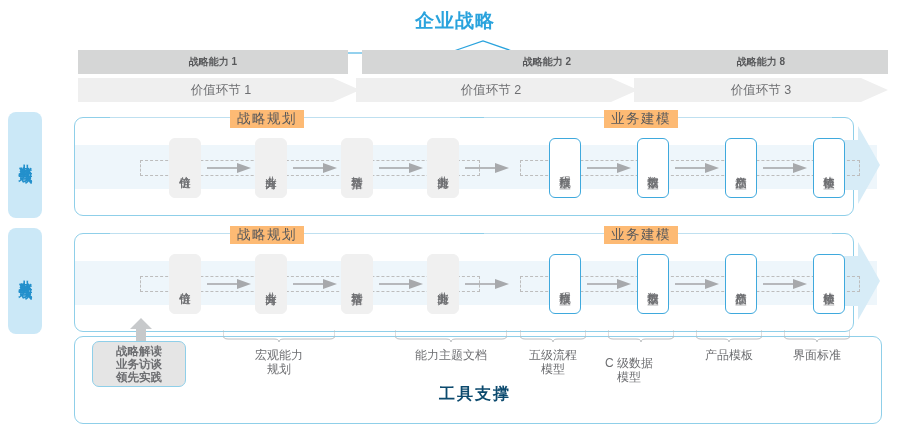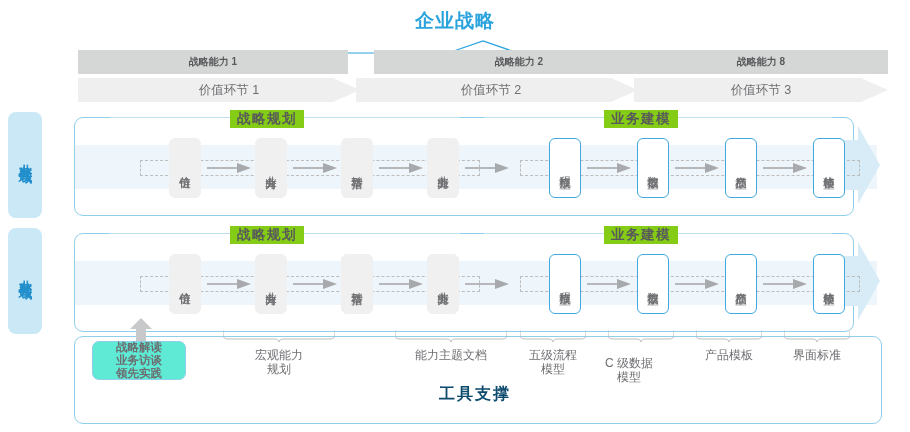--- a/index.html
+++ b/index.html
@@ -64,22 +64,22 @@
     box-sizing:border-box;
   }
   .row-band{
     position:absolute;left:23px;top:33px;width:802px;height:44px;
     background:#eef6fb;
   }
   .row-arrowhead{position:absolute;left:790px;top:14px;width:38px;height:78px;}
 
   .sect-title{
     position:absolute;top:-2px;
-    font-size:13.5px;font-weight:bold;color:#58595b;letter-spacing:1.5px;
-    background:#84cc16;padding:0 7px;white-space:nowrap;z-index:4;
+    font-size:13.5px;font-weight:normal;color:#58595b;letter-spacing:1.5px;
+    background:#fdba74;padding:0 7px;white-space:nowrap;z-index:4;
   }
   .sect-rule{position:absolute;top:5px;height:1px;background:#bfe0f0;z-index:3;}
 
   
   .track{
     position:absolute;top:48px;height:16px;
     border:1px dashed #bdbdbd;box-sizing:border-box;z-index:2;
   }
 
   
@@ -108,22 +108,22 @@
   }
   .tool-title{
     position:absolute;left:0;top:384px;width:910px;
     text-align:center;font-size:16px;font-weight:bold;color:#0c4a6e;letter-spacing:2px;margin-left:20px;
   }
   .tool-label{
     position:absolute;text-align:center;font-size:12px;color:#6d6e71;
     line-height:14px;white-space:nowrap;
   }
   .tool-note{
-    position:absolute;left:92px;top:341px;width:94px;height:39px;
-    border:1px solid #8fcfe9;border-radius:7px;background:#5eead4;
+    position:absolute;left:92px;top:341px;width:94px;height:46px;
+    border:1px solid #8fcfe9;border-radius:7px;background:#e5e5e5;
     display:flex;align-items:center;justify-content:center;
     font-size:11.5px;font-weight:bold;color:#6d6e71;line-height:13px;
     text-align:center;box-sizing:border-box;z-index:8;
   }
   .brace{position:absolute;top:330px;height:12px;z-index:3;}
 </style>
 </head>
 <body>
 
 <div class="stage">
@@ -131,31 +131,31 @@
   <div class="vision-row">
     <div class="vision-title">企业战略</div>
   </div>
 
   <svg class="caret-line" viewBox="0 0 810 14" preserveAspectRatio="none">
     <path d="M0 13 L370 13 L405 1 L440 13 L810 13" fill="none" stroke="#2aa3dd" stroke-width="1.2"></path>
   </svg>
 
   <div class="cap-band">
     <div class="cap-cell" style="left:0px;width:270px;">战略能力 1</div>
-    <div class="cap-cell" style="left:296px;width:290px;">战略能力 2</div>
+    <div class="cap-cell" style="left:284px;width:290px;padding-left:40px;">战略能力 2</div>
     <div class="cap-cell" style="left:556px;width:254px;">战略能力 8</div>
   </div>
 
   <div class="val-band">
     <svg class="val-bg" viewBox="0 0 810 24" preserveAspectRatio="none">
       <polygon points="0,0 255,0 282,12 255,24 0,24" fill="#efefef"></polygon>
       <polygon points="278,0 533,0 560,12 533,24 278,24" fill="#efefef"></polygon>
       <polygon points="556,0 783,0 810,12 783,24 556,24" fill="#efefef"></polygon>
     </svg>
-    <div class="val-cell" style="left:16px;width:270px;">价值环节 1</div>
+    <div class="val-cell" style="left:8px;width:270px;">价值环节 1</div>
     <div class="val-cell" style="left:278px;width:270px;">价值环节 2</div>
     <div class="val-cell" style="left:556px;width:254px;">价值环节 3</div>
   </div>
 
   <div class="domain-tab" id="domain-tab-1">
     <span>业务领域 1</span>
   </div>
   <div class="domain-tab" id="domain-tab-2">
     <span>业务领域 2</span>
   </div>

